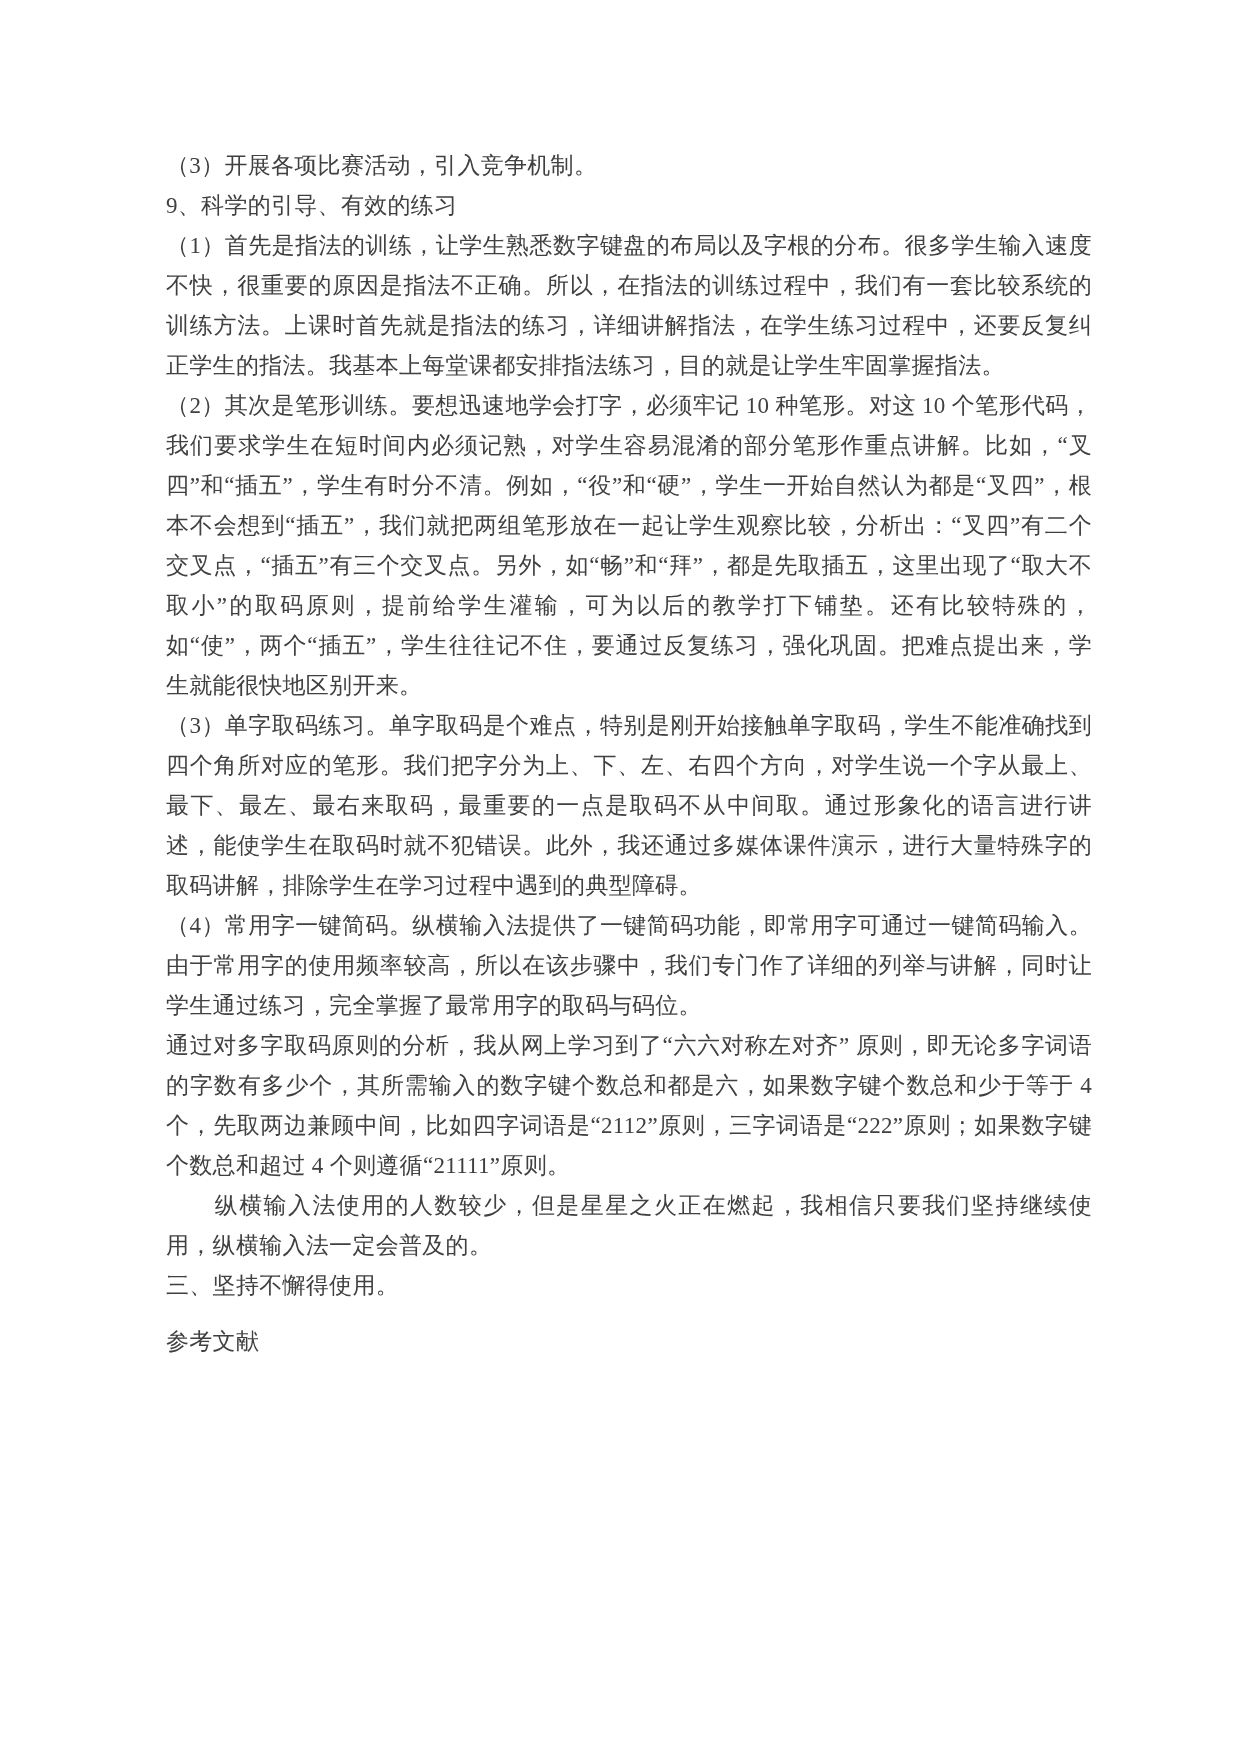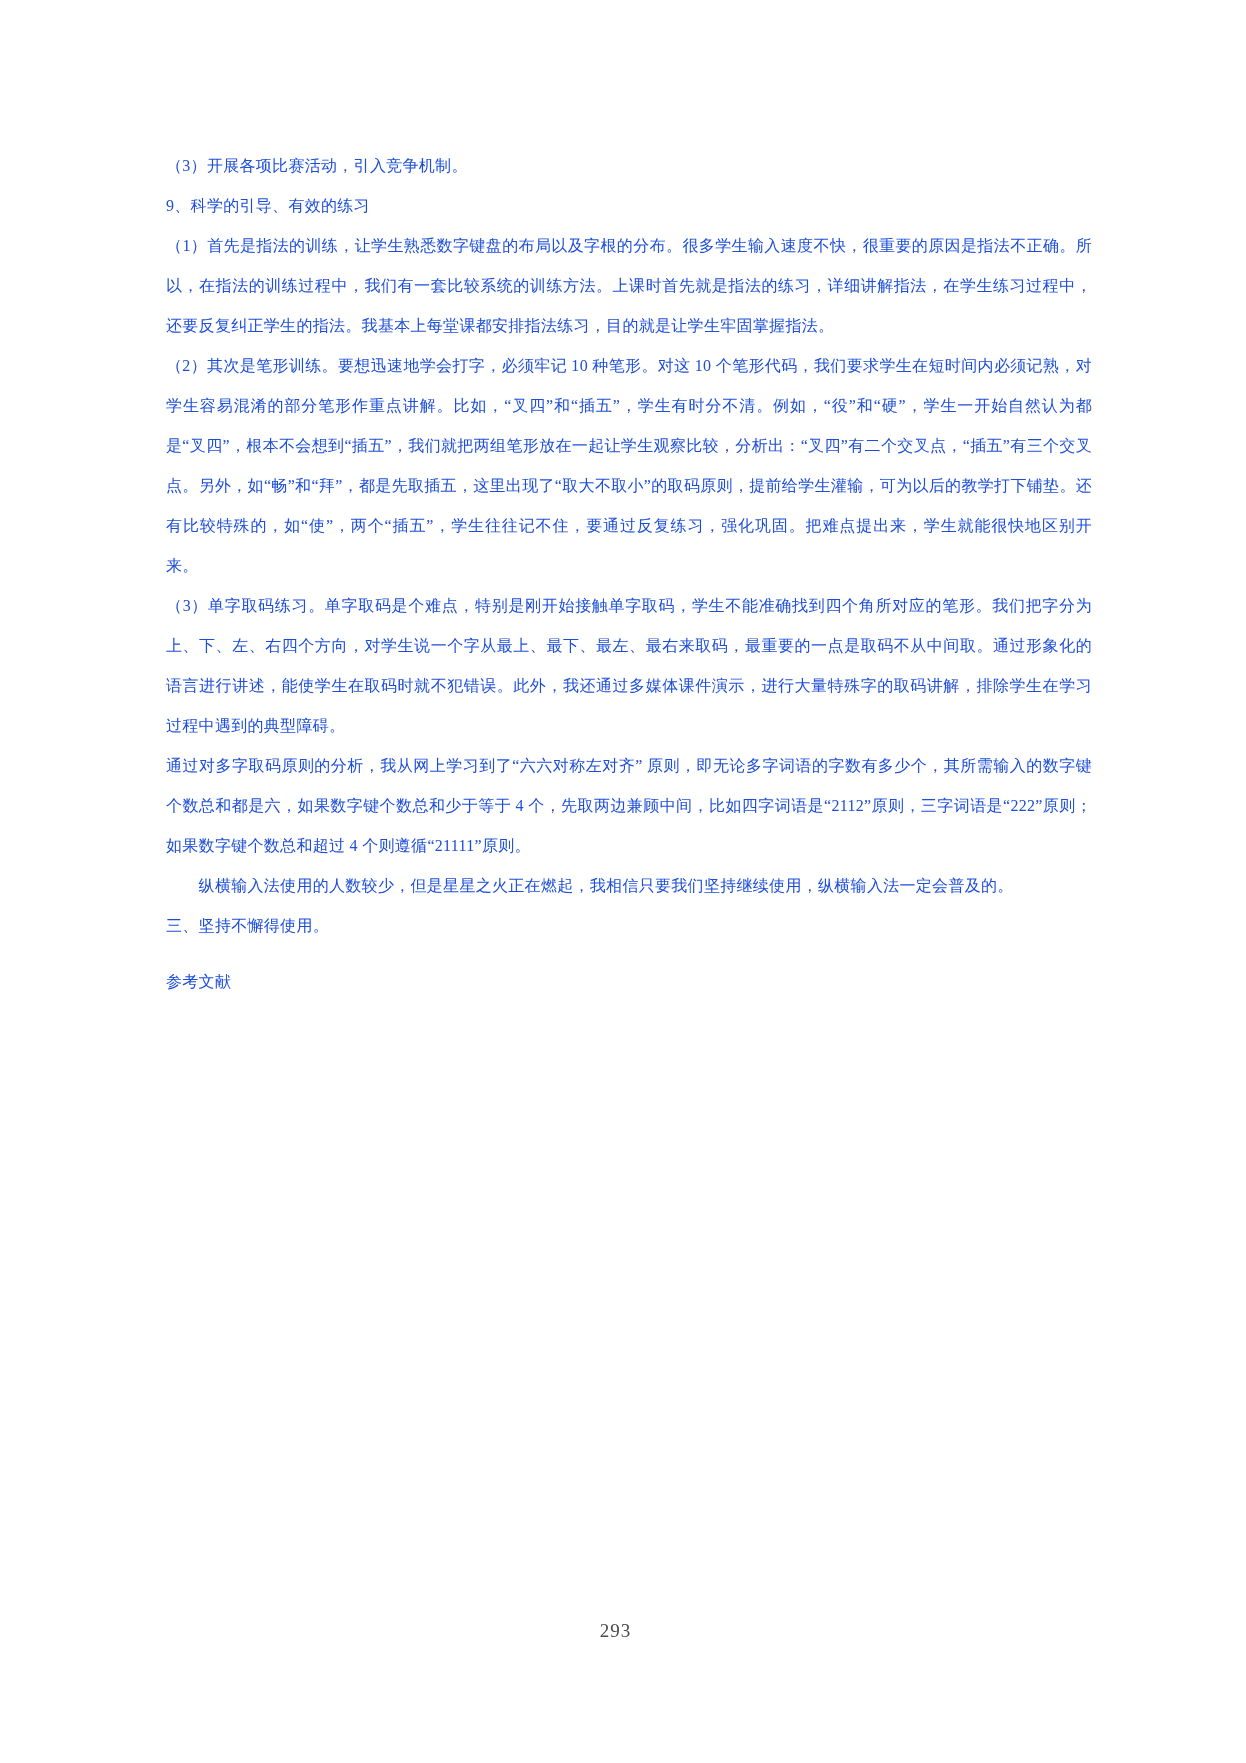--- a/index.html
+++ b/index.html
@@ -17,23 +17,23 @@
   }
   .content {
     position: absolute;
     left: 166px;
     top: 146px;
     width: 926px;
   }
   p.para {
     margin: 0;
     padding: 0;
-    font-size: 16px;
+    font-size: 23px;
     line-height: 40px;
-    color: #1d4ed8;
+    color: #404040;
     text-align: justify;
     text-justify: inter-ideograph;
     letter-spacing: 0.3px;
     word-break: break-all;
   }
   .references {
     margin-top: 16px;
   }
   .references p.para {
     text-align: left;
@@ -63,29 +63,27 @@
 <div class="page">
 
   <div class="content">
 
     <div>
         <p class="para">（3）开展各项比赛活动，引入竞争机制。</p>
         <p class="para">9、科学的引导、有效的练习</p>
         <p class="para">（1）首先是指法的训练，让学生熟悉数字键盘的布局以及字根的分布。很多学生输入速度不快，很重要的原因是指法不正确。所以，在指法的训练过程中，我们有一套比较系统的训练方法。上课时首先就是指法的练习，详细讲解指法，在学生练习过程中，还要反复纠正学生的指法。我基本上每堂课都安排指法练习，目的就是让学生牢固掌握指法。</p>
         <p class="para">（2）其次是笔形训练。要想迅速地学会打字，必须牢记 10 种笔形。对这 10 个笔形代码，我们要求学生在短时间内必须记熟，对学生容易混淆的部分笔形作重点讲解。比如，“叉四”和“插五”，学生有时分不清。例如，“役”和“硬”，学生一开始自然认为都是“叉四”，根本不会想到“插五”，我们就把两组笔形放在一起让学生观察比较，分析出：“叉四”有二个交叉点，“插五”有三个交叉点。另外，如“畅”和“拜”，都是先取插五，这里出现了“取大不取小”的取码原则，提前给学生灌输，可为以后的教学打下铺垫。还有比较特殊的，如“使”，两个“插五”，学生往往记不住，要通过反复练习，强化巩固。把难点提出来，学生就能很快地区别开来。</p>
         <p class="para">（3）单字取码练习。单字取码是个难点，特别是刚开始接触单字取码，学生不能准确找到四个角所对应的笔形。我们把字分为上、下、左、右四个方向，对学生说一个字从最上、最下、最左、最右来取码，最重要的一点是取码不从中间取。通过形象化的语言进行讲述，能使学生在取码时就不犯错误。此外，我还通过多媒体课件演示，进行大量特殊字的取码讲解，排除学生在学习过程中遇到的典型障碍。</p>
+        <p class="para">（4）常用字一键简码。纵横输入法提供了一键简码功能，即常用字可通过一键简码输入。由于常用字的使用频率较高，所以在该步骤中，我们专门作了详细的列举与讲解，同时让学生通过练习，完全掌握了最常用字的取码与码位。</p>
         <p class="para">通过对多字取码原则的分析，我从网上学习到了“六六对称左对齐” 原则，即无论多字词语的字数有多少个，其所需输入的数字键个数总和都是六，如果数字键个数总和少于等于 4 个，先取两边兼顾中间，比如四字词语是“2112”原则，三字词语是“222”原则；如果数字键个数总和超过 4 个则遵循“21111”原则。</p>
         <p class="para">　　纵横输入法使用的人数较少，但是星星之火正在燃起，我相信只要我们坚持继续使用，纵横输入法一定会普及的。</p>
         <p class="para">三、坚持不懈得使用。</p>
       </div>
 
     <div class="references">
       <p class="ref-heading para">参考文献</p>
 
     </div>
 
   </div>
 
-  <div class="footer">
-    <span class="page-number">293</span>
-  </div>
 
 </div>
 
 </body></html>

